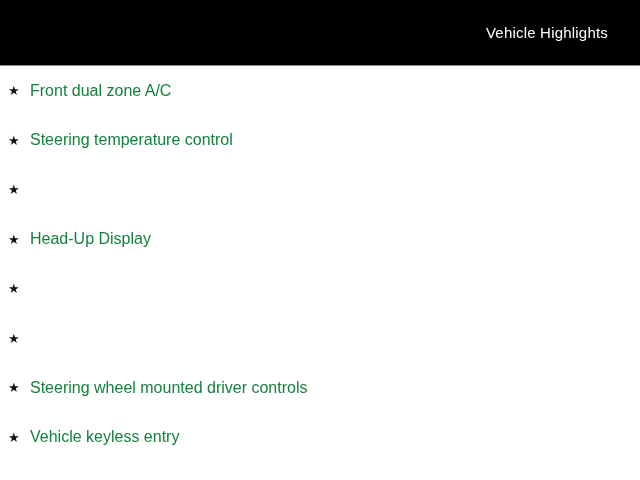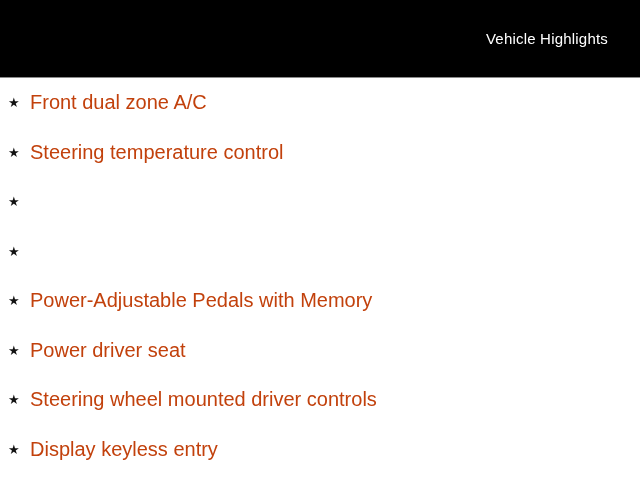--- a/index.html
+++ b/index.html
@@ -10,21 +10,21 @@
     width: 640px;
     height: 480px;
     background: #ffffff;
     font-family: "Liberation Sans", sans-serif;
     overflow: hidden;
     position: relative;
   }
   .header-bar {
     box-sizing: border-box;
     width: 640px;
-    height: 78px;
+    height: 66px;
     background: #000000;
     border-bottom: 1px solid #8a8a8a;
     display: flex;
     align-items: center;
     justify-content: flex-end;
     padding-right: 32px;
   }
   .header-title {
     color: #ffffff;
     font-size: 15px;
@@ -44,22 +44,22 @@
   }
   .star {
     width: 22px;
     flex: 0 0 22px;
     font-size: 13px;
     line-height: 1;
     color: #111111;
     text-align: left;
   }
   .label {
-    font-size: 20px;
-    color: #c2410c;
+    font-size: 16px;
+    color: #15803d;
     font-weight: 400;
   }
 </style>
 </head>
 <body>
 
 <header class="header-bar">
   <span class="header-title">Vehicle Highlights</span>
 </header>
 
@@ -70,30 +70,29 @@
   </li>
   <li class="highlight-item">
     <span class="star">★</span>
     <span class="label">Steering temperature control</span>
   </li>
   <li class="highlight-item">
     <span class="star">★</span>
   </li>
   <li class="highlight-item">
     <span class="star">★</span>
+    <span class="label">Head-Up Display</span>
   </li>
   <li class="highlight-item">
     <span class="star">★</span>
-    <span class="label">Power-Adjustable Pedals with Memory</span>
   </li>
   <li class="highlight-item">
     <span class="star">★</span>
-    <span class="label">Power driver seat</span>
   </li>
   <li class="highlight-item">
     <span class="star">★</span>
     <span class="label">Steering wheel mounted driver controls</span>
   </li>
   <li class="highlight-item">
     <span class="star">★</span>
-    <span class="label">Display keyless entry</span>
+    <span class="label">Vehicle keyless entry</span>
   </li>
 </ul>
 
 </body></html>

